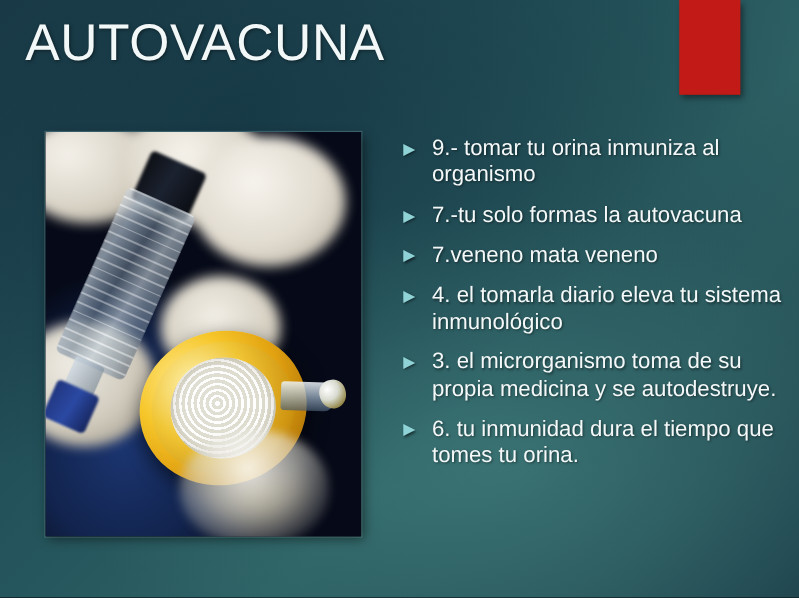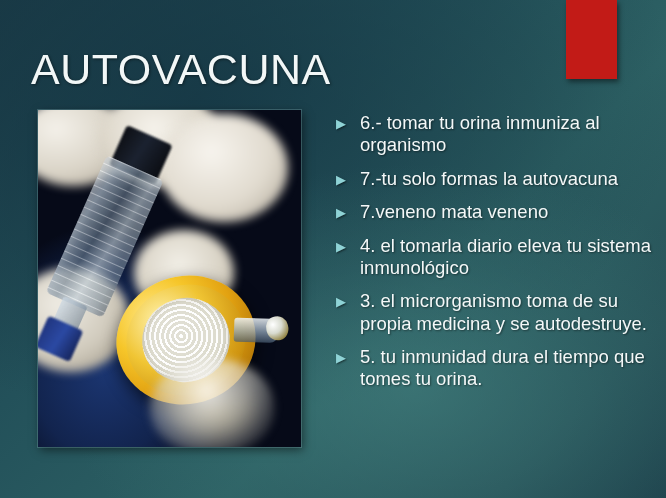--- a/index.html
+++ b/index.html
@@ -27,30 +27,29 @@
     top: 0px;
     width: 51px;
     height: 79px;
     background: #c21b17;
     box-shadow: 2px 3px 5px rgba(0,0,0,0.45);
   }
 
   
   .title {
     position: absolute;
-    left: 31px;
+    left: 21px;
     top: 14px;
     font-size: 43px;
     line-height: 1.05;
     letter-spacing: 0.5px;
     font-weight: 300;
     color: #f2f7f7;
     text-shadow: 1px 1px 3px rgba(0,0,0,0.45);
     white-space: nowrap;
-    margin-top: 33px;
   }
 
   
   .photo-frame {
     position: absolute;
     left: 38px;
     top: 110px;
     width: 263px;
     height: 337px;
     background: #05070a;
@@ -261,37 +260,37 @@
       </div>
 
       <div class="reflection2"></div>
       <div class="reflection"></div>
     </div>
   </div>
 
   <div class="bullet-list">
     <div class="bullet-item">
       <span class="bullet-marker">▶</span>
-      <span class="bullet-text">6.- tomar tu orina inmuniza al organismo</span>
+      <span class="bullet-text">9.- tomar tu orina inmuniza al organismo</span>
     </div>
     <div class="bullet-item">
       <span class="bullet-marker">▶</span>
       <span class="bullet-text">7.-tu solo formas la autovacuna</span>
     </div>
     <div class="bullet-item">
       <span class="bullet-marker">▶</span>
       <span class="bullet-text">7.veneno mata veneno</span>
     </div>
     <div class="bullet-item">
       <span class="bullet-marker">▶</span>
       <span class="bullet-text">4. el tomarla diario eleva tu sistema inmunológico</span>
     </div>
     <div class="bullet-item">
       <span class="bullet-marker">▶</span>
       <span class="bullet-text">3. el microrganismo toma de su propia medicina y se autodestruye.</span>
     </div>
     <div class="bullet-item">
       <span class="bullet-marker">▶</span>
-      <span class="bullet-text">5. tu inmunidad dura el tiempo que tomes tu orina.</span>
+      <span class="bullet-text">6. tu inmunidad dura el tiempo que tomes tu orina.</span>
     </div>
   </div>
 
 </div>
 
 </body></html>

